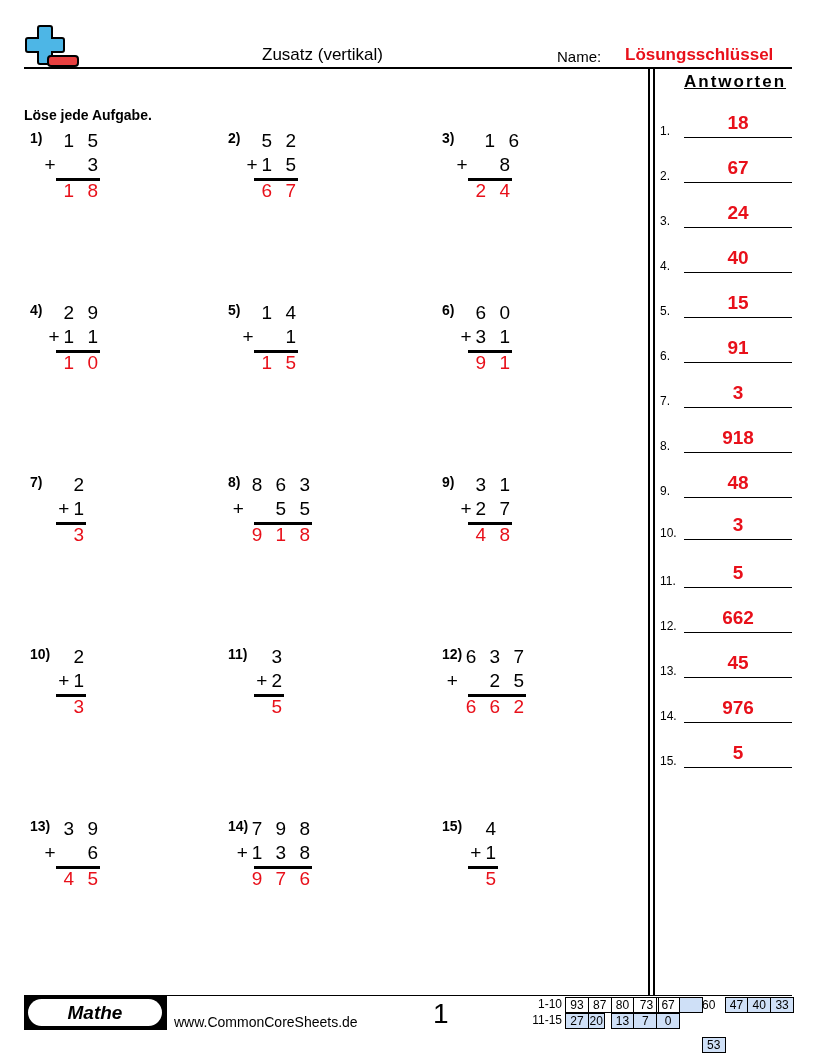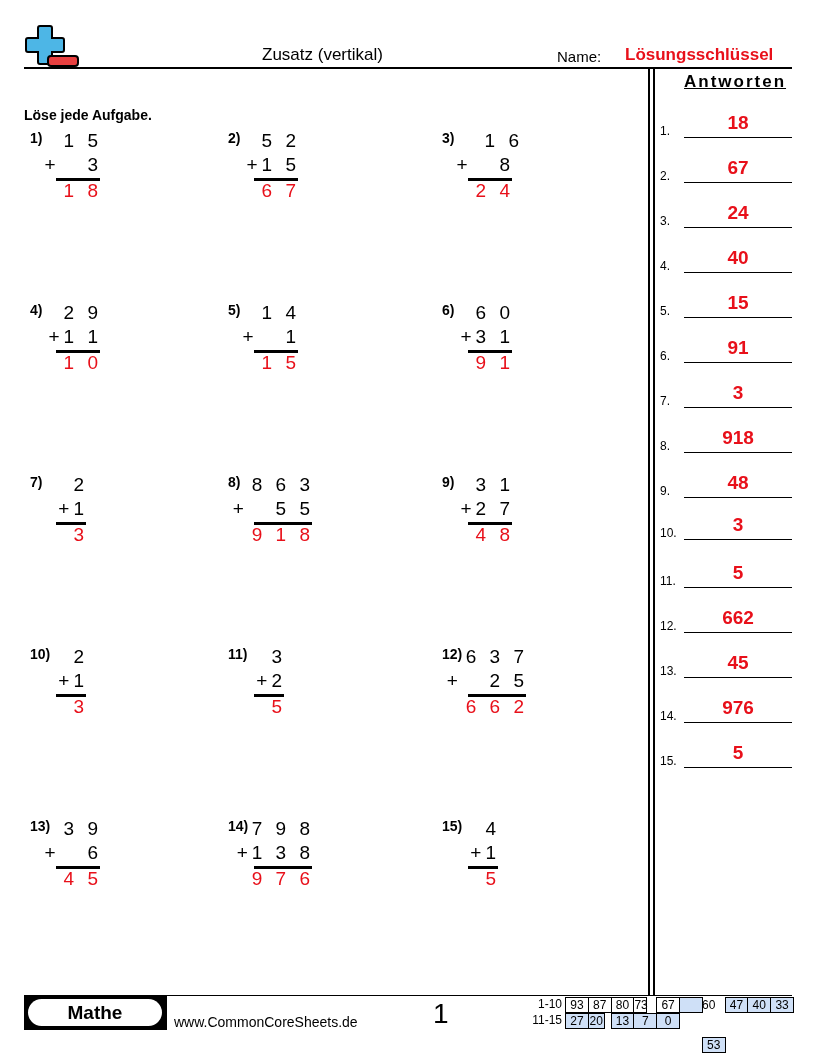--- a/index.html
+++ b/index.html
@@ -19,21 +19,21 @@
   .row1{top:0;}
   .row2{top:24px;}
   .bar{position:absolute;top:48px;height:3px;background:#000;}
   .ans{top:50px;color:#e8101a;}
   .key{position:absolute;left:660px;width:135px;height:30px;}
   .key .klbl{position:absolute;left:0;bottom:0;font-size:12px;}
   .key .kline{position:absolute;left:24px;bottom:0;width:108px;height:1px;background:#000;}
   .key .kval{position:absolute;left:24px;width:108px;bottom:4px;text-align:center;font-size:19px;font-weight:bold;color:#e8101a;}
   .foot-line{left:24px;top:995px;width:768px;height:1px;background:#000;}
   .mathe-box{left:24px;top:996px;width:143px;height:34px;background:#000;}
-  .mathe-pill{left:28px;top:999px;width:134px;height:27px;background:#fff;border-radius:14px;text-align:center;font-size:19px;font-weight:bold;line-height:28px;}
+  .mathe-pill{left:28px;top:999px;width:134px;height:27px;background:#fff;border-radius:14px;text-align:center;font-size:19px;font-weight:bold;line-height:28px;font-style:italic;}
   .site{left:174px;top:1014px;font-size:14px;}
   .pagenum{left:433px;top:998px;font-size:28px;}
   .sc-lbl{position:absolute;font-size:12px;text-align:right;width:36px;}
   .cell{position:absolute;height:16px;border:1px solid #000;box-sizing:border-box;font-size:12px;text-align:center;line-height:15px;}
   .cell.blue{background:#cfe0f7;}
   .logo{left:22px;top:24px;width:58px;height:44px;}
 </style>
 </head>
 <body>
 
@@ -240,21 +240,21 @@
 <div class="abs foot-line"></div>
 <div class="abs mathe-box"></div>
 <div class="abs mathe-pill">Mathe</div>
 <div class="abs site">www.CommonCoreSheets.de</div>
 <div class="abs pagenum">1</div>
 <div id="scoretable">
     <div class="sc-lbl" style="left: 526px; top: 997px;">1-10</div>
     <div class="cell" style="left: 565px; top: 997px; width: 23.8px;">93</div>
     <div class="cell" style="left: 587.8px; top: 997px; width: 23.8px;">87</div>
     <div class="cell" style="left: 610.6px; top: 997px; width: 23.8px;">80</div>
-    <div class="cell" style="left: 633.4px; top: 997px; width: 14px;">73</div>
+    <div class="cell" style="left: 633.4px; top: 997px; width: 26px;">73</div>
     <div class="cell" style="left: 656.2px; top: 997px; width: 23.8px;">67</div>
     <div class="cell blue" style="left: 679px; top: 997px; width: 23.8px; padding-left: 22px;">60</div>
     <div class="cell blue" style="left: 701.8px; top: 997px; width: 23.8px; margin-top: 40px;">53</div>
     <div class="cell blue" style="left: 724.6px; top: 997px; width: 23.8px;">47</div>
     <div class="cell blue" style="left: 747.4px; top: 997px; width: 23.8px;">40</div>
     <div class="cell blue" style="left: 770.2px; top: 997px; width: 23.8px;">33</div>
     <div class="sc-lbl" style="left: 526px; top: 1013px;">11-15</div>
     <div class="cell blue" style="left: 565px; top: 1013px; width: 23.8px;">27</div>
     <div class="cell blue" style="left: 587.8px; top: 1013px; width: 17px;">20</div>
     <div class="cell blue" style="left: 610.6px; top: 1013px; width: 23.8px;">13</div>

